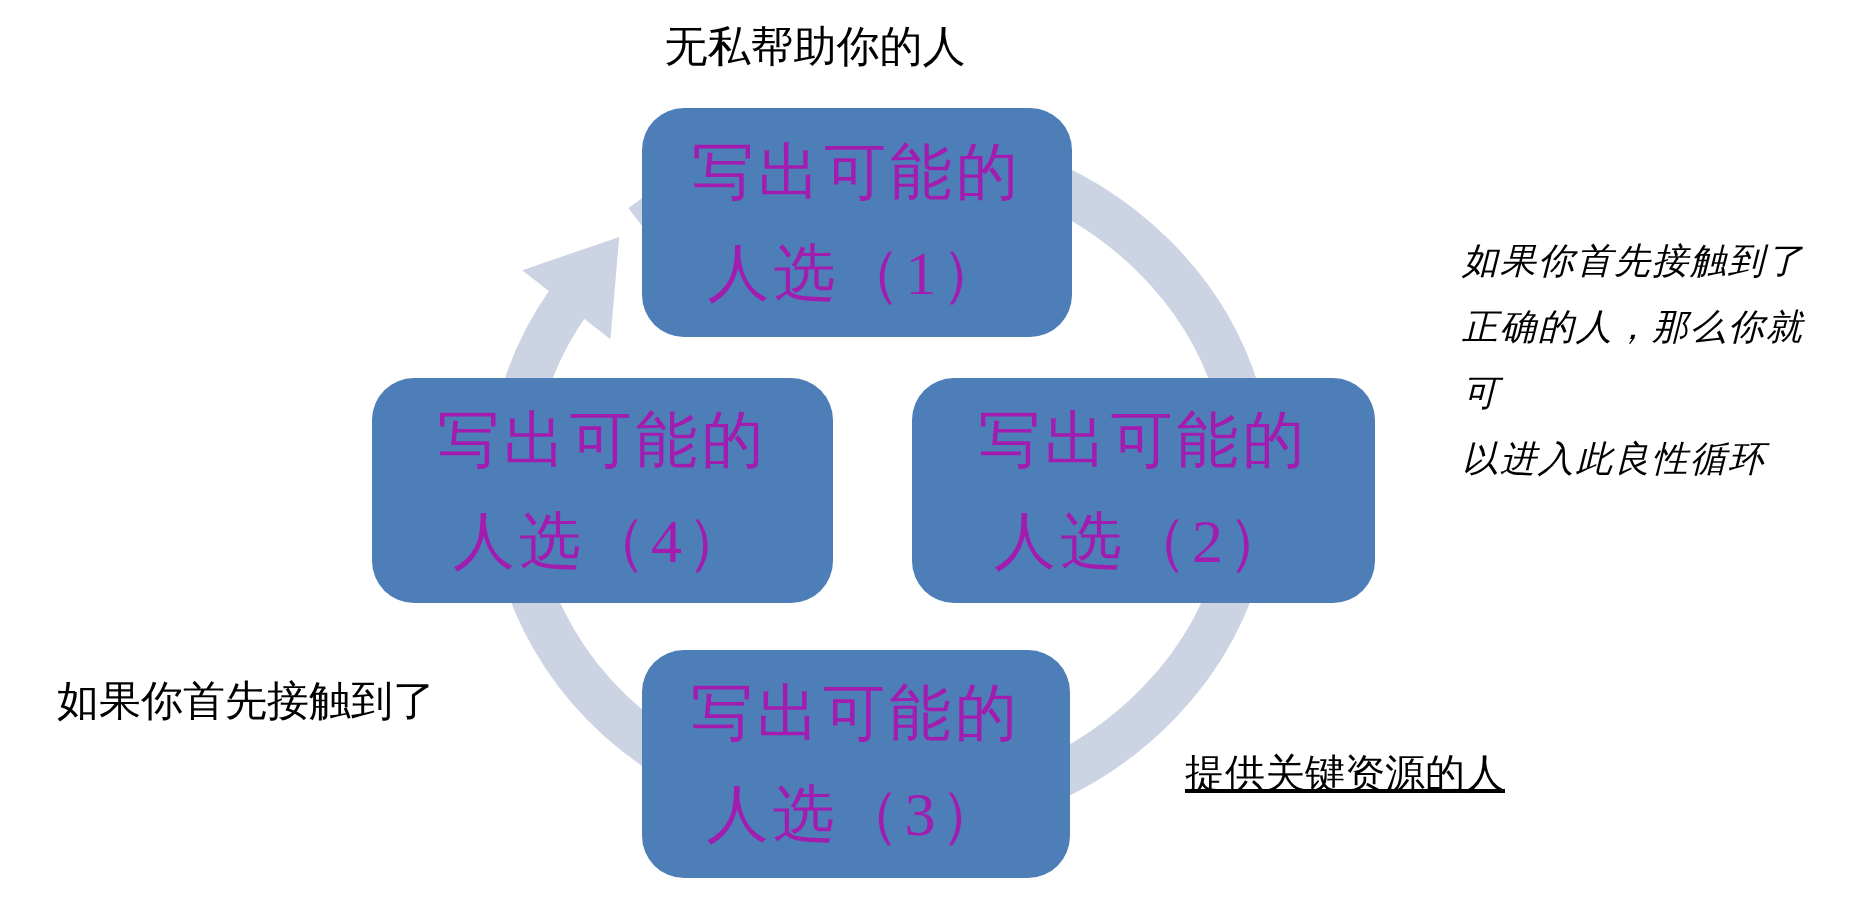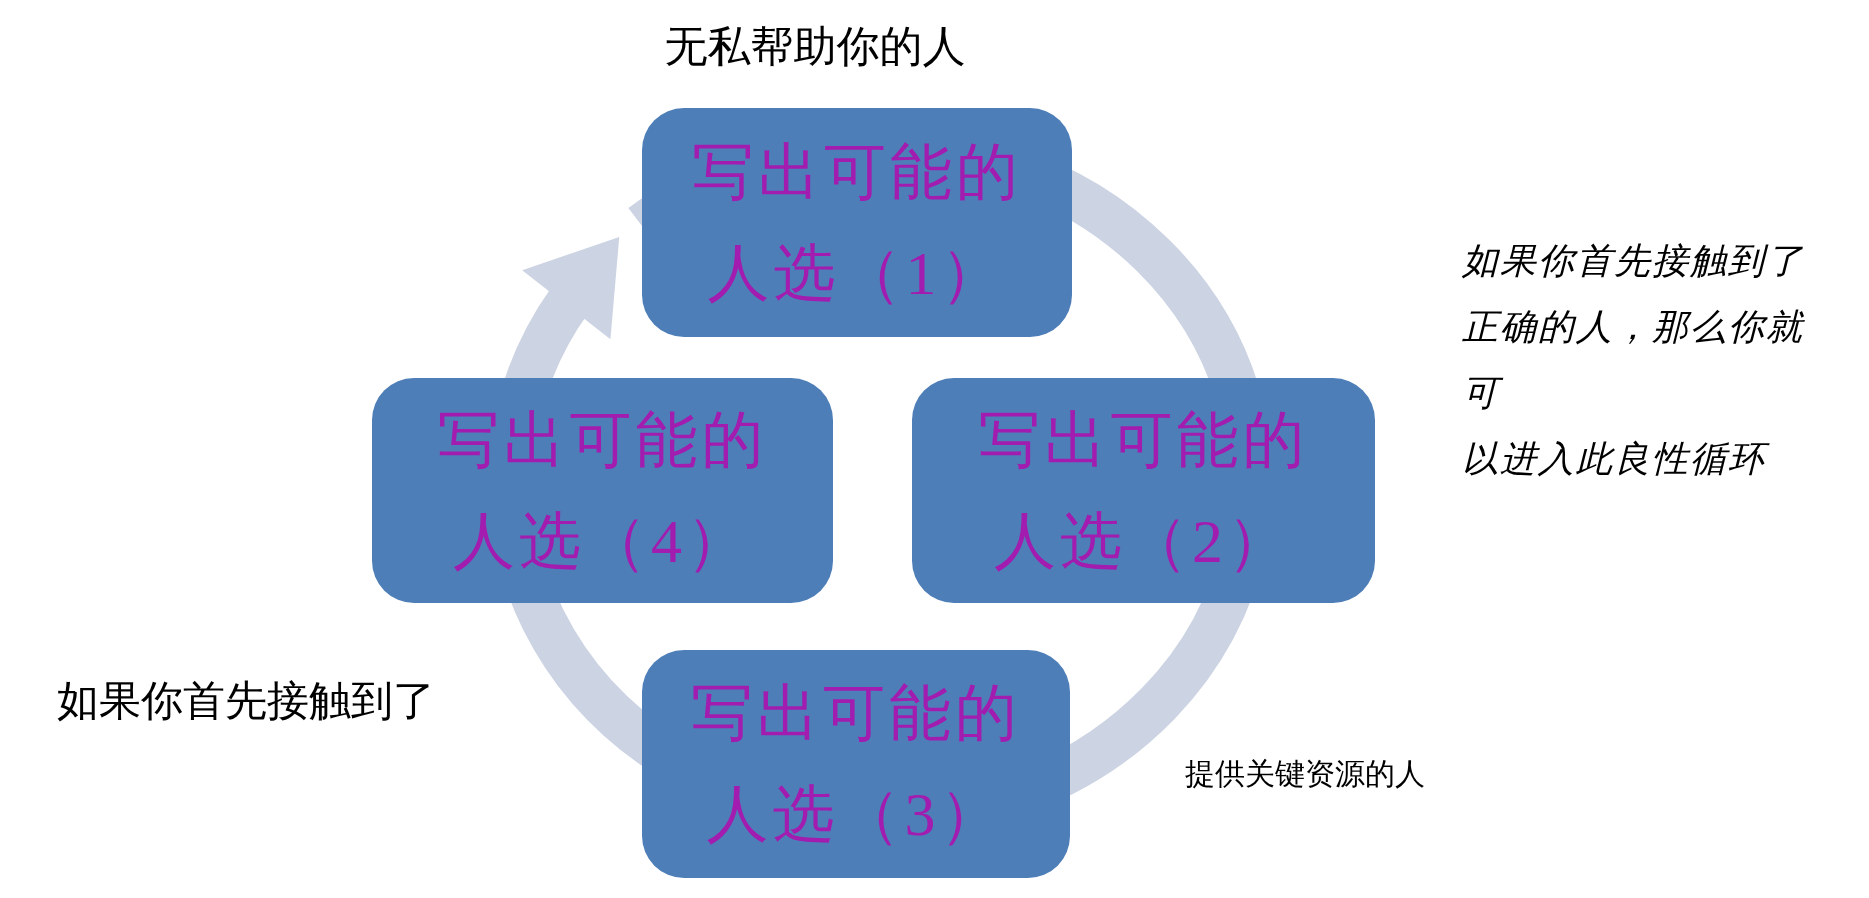--- a/index.html
+++ b/index.html
@@ -63,22 +63,23 @@
   }
   .ann-right {
     left: 1445px;
     top: 466px;
     font-size: 42px;
     line-height: 50px;
   }
   .ann-bottom-right {
     left: 1185px;
     top: 749px;
-    font-size: 30px;
+    font-size: 40px;
     line-height: 50px;
+    text-decoration: underline;
   }
   .ann-bottom-left {
     left: 57px;
     top: 676px;
     font-size: 42px;
     line-height: 50px;
   }
 </style>
 </head>
 <body>

